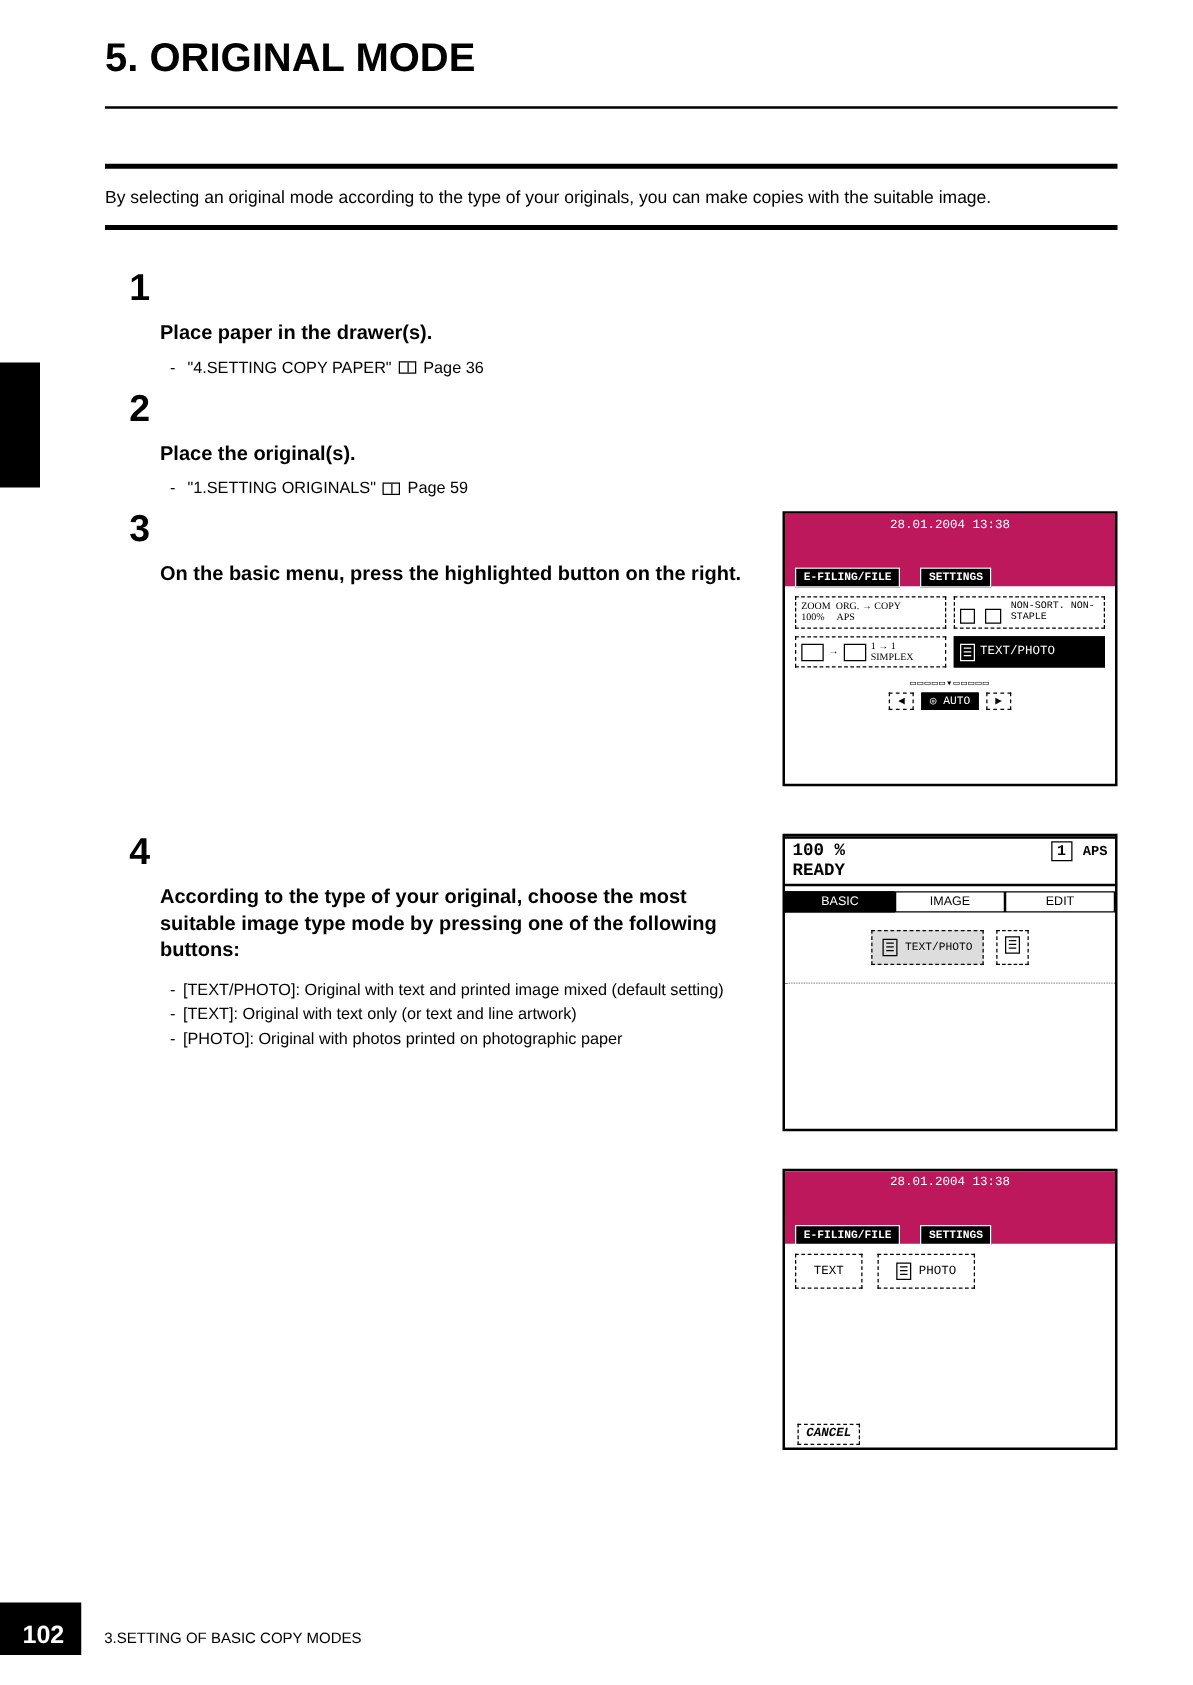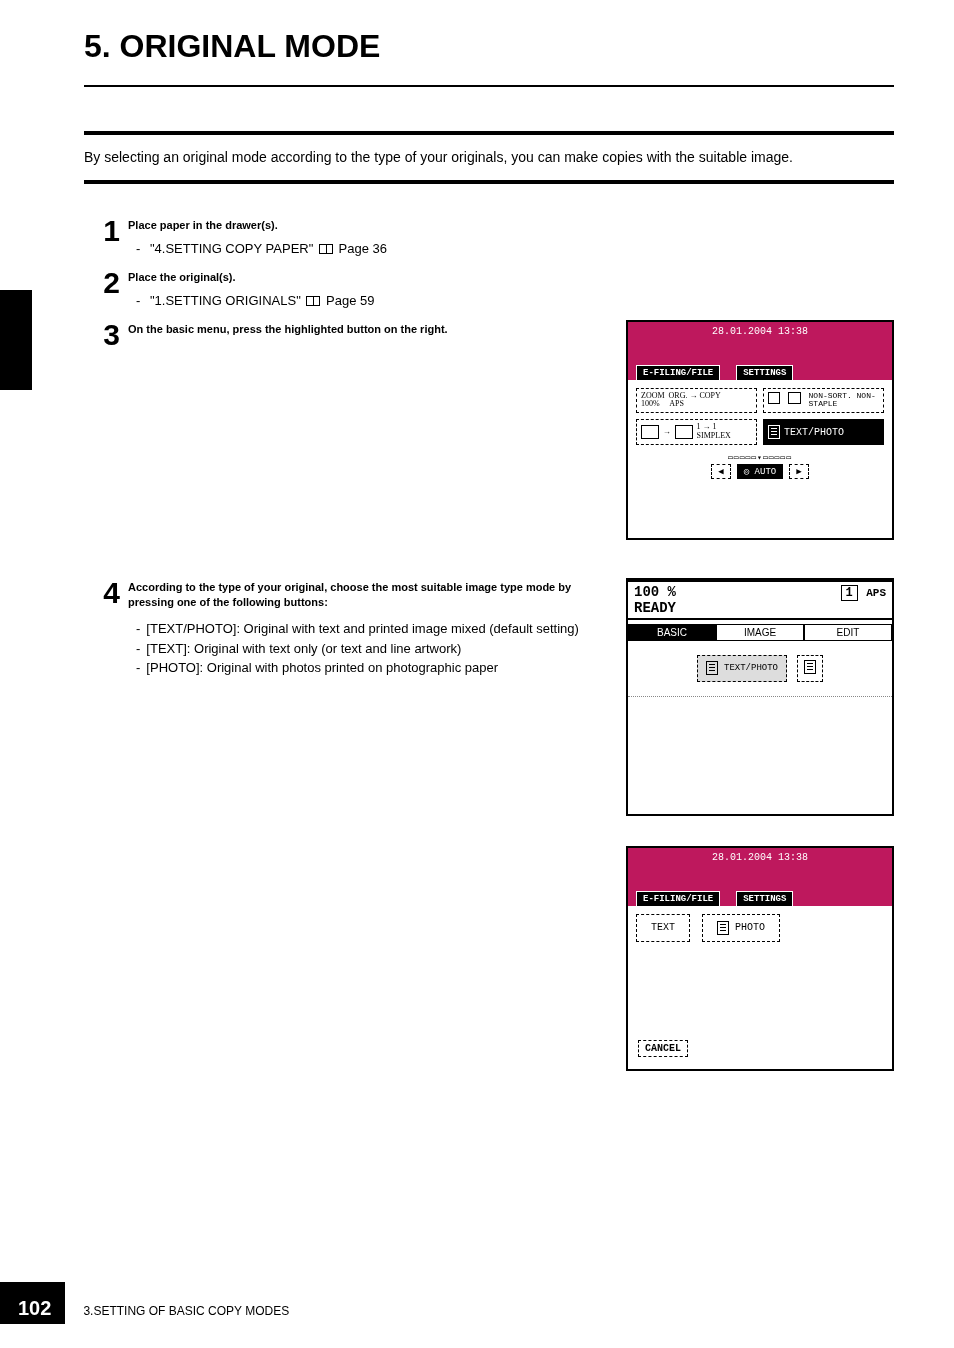--- a/index.html
+++ b/index.html
@@ -58,23 +58,24 @@
       flex-shrink: 0;
       text-align: right;
       margin-right: 8px;
       line-height: 1;
     }
     .step-body {
       flex: 1;
       padding-top: 2px;
     }
     .step-heading {
-      font-size: 11px;
+      font-size: 16px;
       font-weight: bold;
       line-height: 1.35;
+      margin-top: 38px;
     }
     .step-sub {
       font-size: 13px;
       margin-top: 8px;
       margin-left: 8px;
     }
     .step-sub .dash { margin-right: 6px; }
     .step-bullets {
       font-size: 13px;
       margin-top: 10px;
@@ -154,21 +155,21 @@
       gap: 6px;
       margin-bottom: 6px;
     }
     .scr-panel {
       border: 1px dashed #000;
       padding: 3px 4px;
       font-size: 8px;
       line-height: 1.1;
     }
     .scr-panel-left { flex: 1; font-family: Liberation Serif, serif; }
-    .scr-panel-right { flex: 1; display:flex; align-items:flex-start; gap:8px;}
+    .scr-panel-right { flex: 1; display:flex; align-items:flex-end; gap:8px;}
     .scr-icon-sq {
       width: 18px; height: 14px; border: 1px solid #000; display:inline-block;
       position: relative;
     }
     .scr-textphoto {
       background: #000; color:#fff; border:1px solid #000; padding:2px 4px;
       display:flex; align-items:center; gap:4px; flex:1;
     }
     .scr-bottom-bar {
       margin-top: 8px;
@@ -221,22 +222,22 @@
     }
     
     .scr3 { height: 225px; margin-top: 30px; position:relative;}
     .scr3-body { padding:8px; }
     .scr3-row { display:flex; gap:12px; }
     .scr3-btn {
       border:1px dashed #000; padding:6px 14px; font-size:10px;
       display:flex; align-items:center; gap:6px;
     }
     .scr3-cancel {
-      position:absolute; bottom:12px; left:10px;
-      border:1px dashed #000; padding:2px 6px; font-size:10px; font-weight:bold;
+      position:absolute; bottom:2px; left:10px;
+      border:1px dashed #000; padding:2px 6px; font-size:10px; font-weight:bold;font-style:italic;
     }
     
     .footer {
       position: absolute;
       bottom: 24px;
       left: 0;
       display: flex;
       align-items: baseline;
     }
     .footer .pagebox {

